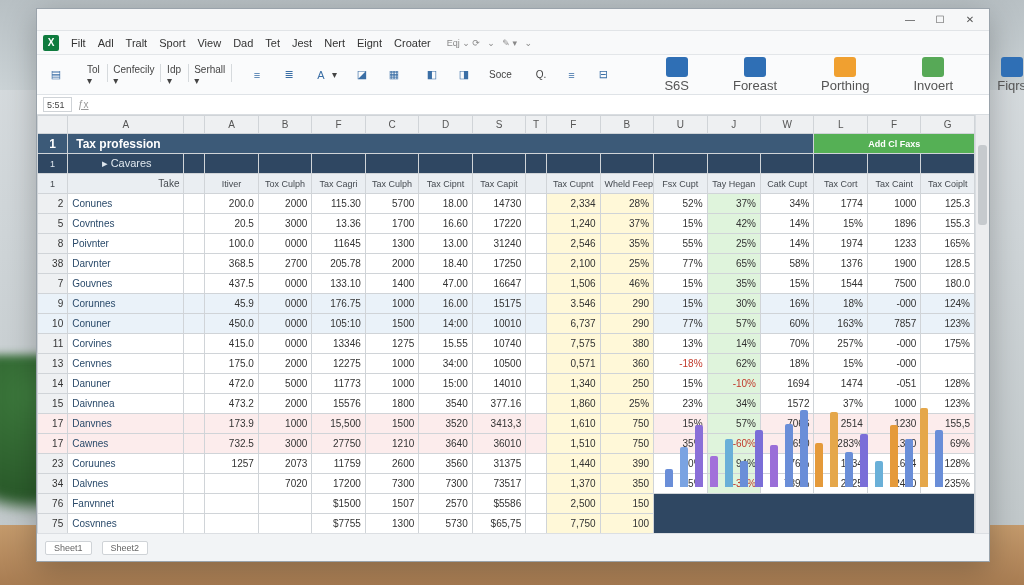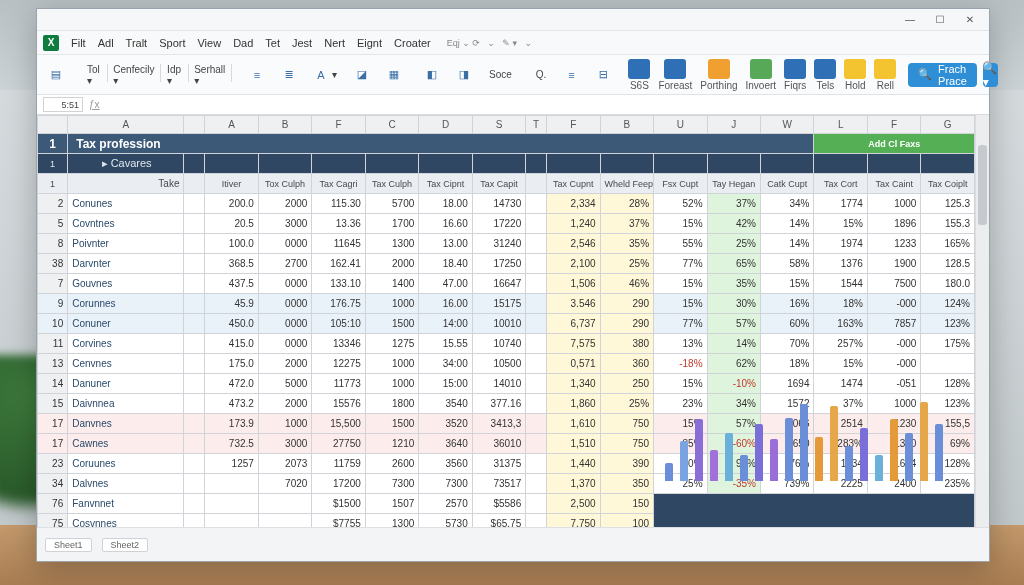--- a/index.html
+++ b/index.html
@@ -13,30 +13,30 @@
   .menubar { height:24px; background:#f8f9fa; display:flex; align-items:center; padding:0 6px; gap:2px; border-bottom:1px solid #e3e6e9; font-size:11px; color:#333;}
   .app-icon { width:16px; height:16px; background:#0f7b3e; display:flex; align-items:center; justify-content:center; color:#fff; font-weight:bold; font-size:10px; margin-right:4px; border-radius:2px;}
   .menu-item { padding:2px 6px; cursor:pointer;}
   .menu-sep { width:6px;}
   .toolbar { height:40px; background:#fafbfc; display:flex; align-items:center; padding:0 6px; gap:6px; border-bottom:1px solid #dfe3e7;}
   .tb-btn { height:22px; padding:0 6px; display:flex; align-items:center; gap:4px; font-size:10px; color:#444; cursor:pointer; border-radius:2px;}
   .tb-sep{ width:1px; height:18px; background:#d6dadd;}
   .tb-ico{ width:14px; height:14px; display:flex; align-items:center; justify-content:center; color:#3a6ea5; font-size:11px;}
   .flex-spacer{flex:1;}
   .right-tools{display:flex; align-items:center; gap:8px;}
-  .rt-big{ display:flex; flex-direction:column; align-items:center; font-size:10px; color:#555;}
+  .rt-big{ display:flex; flex-direction:column; align-items:center; font-size:13px; color:#555;margin-left:36px;}
   .rt-big .ic{ width:22px; height:20px; background:#3a76c4; border-radius:3px; margin-bottom:1px;}
   .rt-big .ic.or{background:#f0a030;}
   .rt-big .ic.gr{background:#57a957;}
   .rt-big .ic.ye{background:#f3c430;}
   .rt-big .ic.bl{background:#2f6fb5;}
   .search-pill{ height:24px; background:#2f8fd6; color:#fff; display:flex; align-items:center; padding:0 10px; border-radius:4px; gap:6px; font-size:11px; cursor:pointer;}
   .search-btn{ width:24px; height:24px; background:#2f8fd6; color:#fff; display:flex; align-items:center; justify-content:center; border-radius:4px; cursor:pointer; font-size:12px;}
   .formula-row{ height:20px; background:#fff; border-bottom:1px solid #d9dde1; display:flex; align-items:center; padding:0 6px; gap:6px; font-size:10px; color:#666;}
-  .namebox{ width:40px; border:1px solid #cfd3d7; height:15px; padding:0 3px; font-size:9px; color:#444;text-align:right;}
+  .namebox{ width:29px; border:1px solid #cfd3d7; height:15px; padding:0 3px; font-size:9px; color:#444;}
   .sheet-area{ flex:1; display:flex; overflow:hidden;}
   .sheet-scroll{ flex:1; overflow:hidden; position:relative; background:#fff;}
   table.grid{ border-collapse:collapse; table-layout:fixed; width:100%; font-size:10px;}
   table.grid th, table.grid td{ border:1px solid #d0d4d8; height:20px; padding:0 4px; white-space:nowrap; overflow:hidden; text-overflow:clip;}
   table.grid thead th{ background:#eef0f2; font-weight:normal; color:#555; text-align:center; height:18px; position:sticky; top:0;}
   .rowhdr{ background:#eef0f2; text-align:center; color:#555; width:26px;}
   .col-wide{ width:100px;}
   .col-narrow{ width:46px;}
   .col-tiny{ width:18px;}
   .banner td{ background:#3c5a78; color:#fff; height:24px; font-weight:600; font-size:12px;}
@@ -48,21 +48,21 @@
   .drow td{ text-align:right; color:#333;}
   .drow td.first{ text-align:left; color:#2a4a6a;}
   .drow.altblue td{ background:#eaf2f9;}
   .drow.altpink td{ background:#fcecec;}
   .c-yel{ background:#fff8d8 !important;}
   .c-grn{ background:#dff4dc !important;}
   .c-red{ color:#c0392b !important;}
   .embed-cell{ background:#2f4762 !important; position:relative;}
   .chart-embed{ position:absolute; right:18px; bottom:40px; width:300px; height:100px; display:flex; align-items:flex-end; gap:7px; padding:6px 8px;}
   .bar{ width:8px; border-radius:2px 2px 0 0;}
-  .statusbar{ height:34px; background:#f2f4f6; border-top:1px solid #dcdfe3; display:flex; align-items:center; padding:0 8px; gap:10px; font-size:9px; color:#666;}
+  .statusbar{ height:28px; background:#f2f4f6; border-top:1px solid #dcdfe3; display:flex; align-items:center; padding:0 8px; gap:10px; font-size:9px; color:#666;}
   .sheettab{ padding:1px 8px; border:1px solid #cfd3d7; background:#fff; border-radius:2px;}
   .vscroll{ width:14px; background:#ecedef; border-left:1px solid #d9dde1; position:relative;}
   .vthumb{ position:absolute; left:2px; right:2px; top:30px; height:80px; background:#c6cace; border-radius:3px;}
 </style>
 </head>
 <body>
 
 <div class="bg-ceil"></div>
 <div class="bg-desk"></div>
 <div class="bg-plant"></div>
@@ -336,21 +336,21 @@
               <td>1974</td>
               <td>1233</td>
               <td>165%</td>
             </tr>
             <tr class="drow ">
               <td class="rowhdr">38</td>
               <td class="first">Darvnter</td>
               <td></td>
               <td>368.5</td>
               <td>2700</td>
-              <td>162.41</td>
+              <td>205.78</td>
               <td>2000</td>
               <td>18.40</td>
               <td>17250</td>
               <td></td>
               <td class="c-yel">2,100</td>
               <td class="c-yel">25%</td>
               <td>77%</td>
               <td class="c-grn">65%</td>
               <td>58%</td>
               <td>1376</td>

